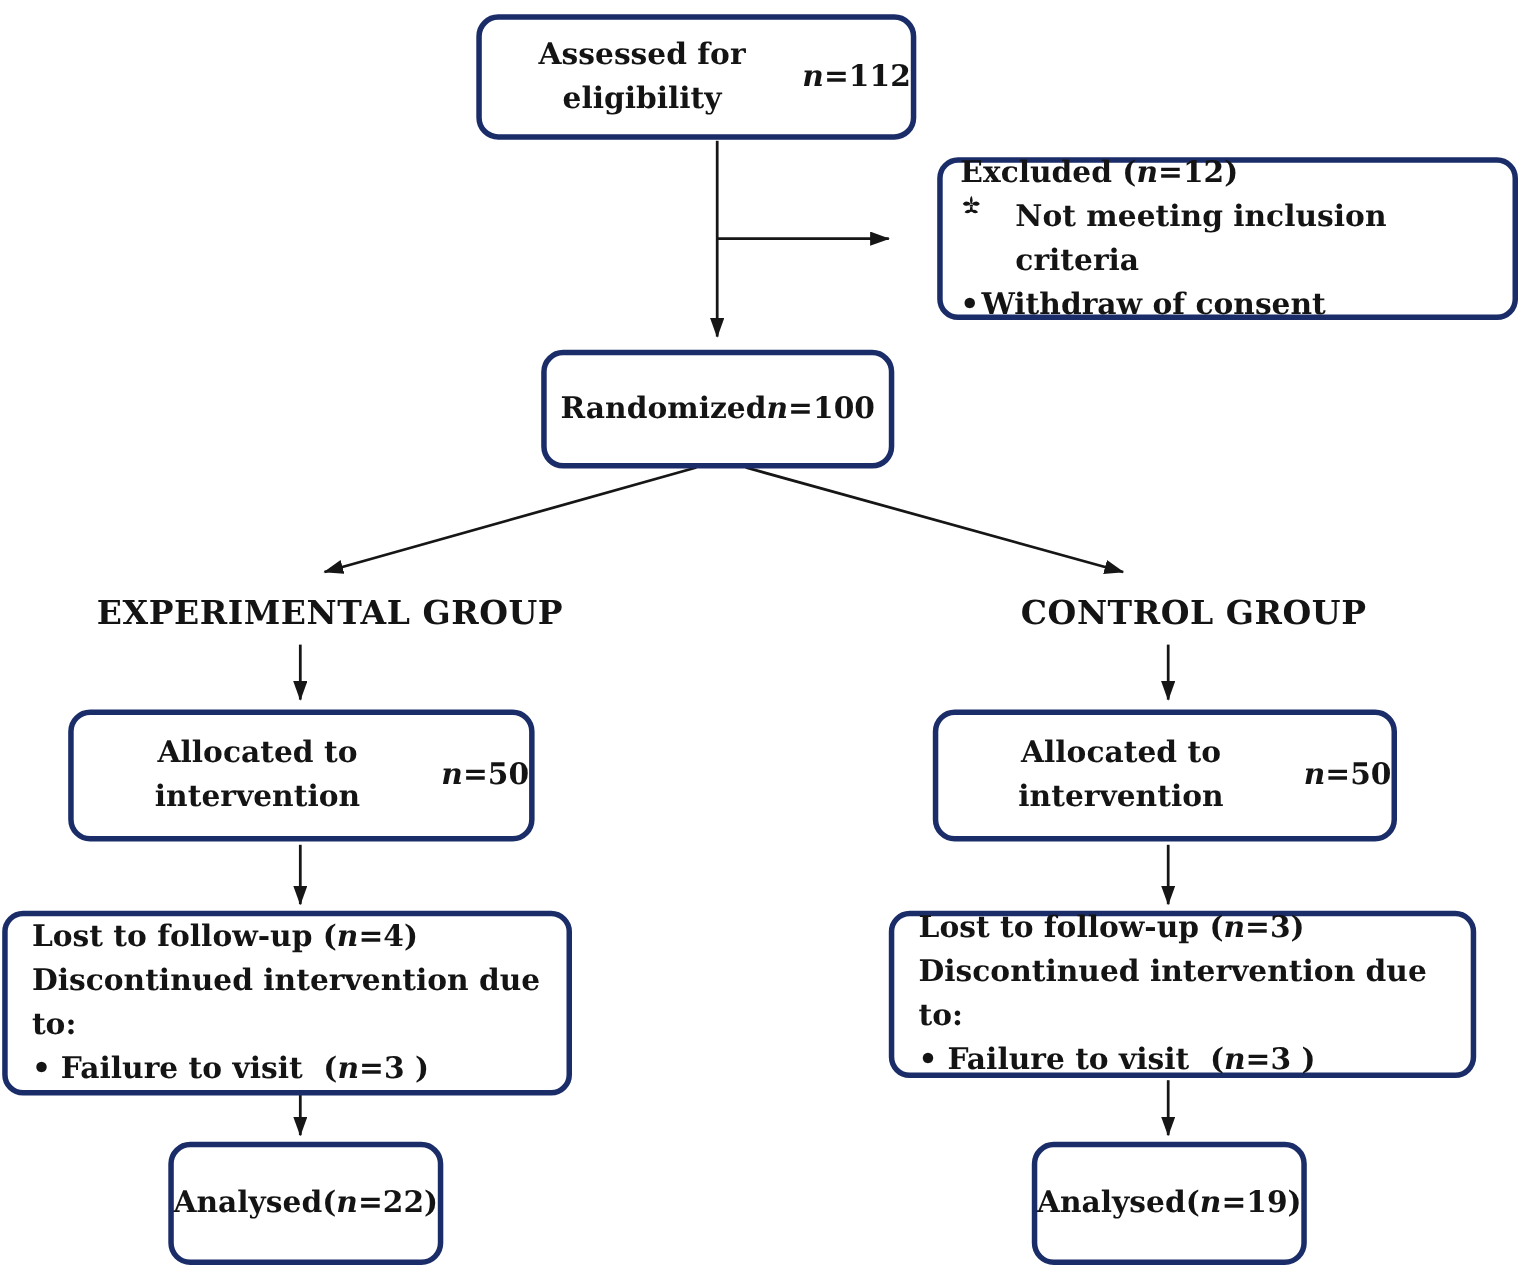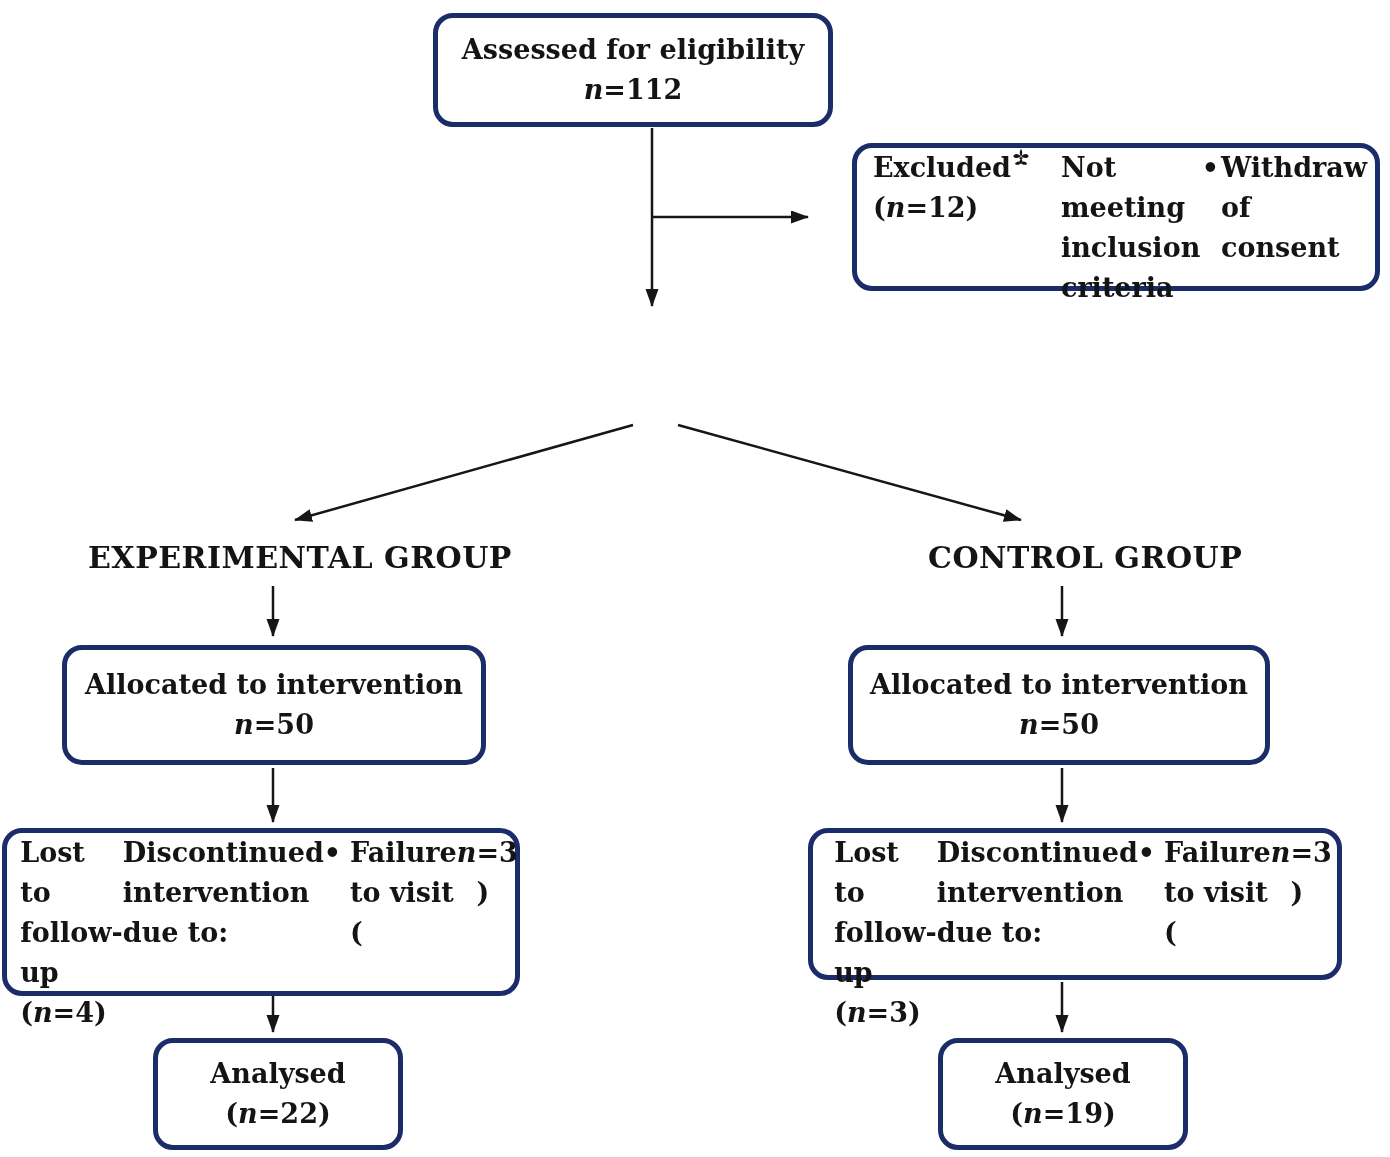--- a/index.html
+++ b/index.html
@@ -15,29 +15,31 @@
   }
   .box {
     position: absolute;
     box-sizing: border-box;
     border: 5px solid #1b2d68;
     border-radius: 20px;
     background: #ffffff;
   }
   .center {
     display: flex;
-    flex-direction: column;
+    flex-direction: row;
     justify-content: center;
     align-items: center;
     text-align: center;
   }
   .leftalign {
     display: flex;
+    flex-direction: column;
     justify-content: center;
     text-align: left;
+    border-radius: 19px;
   }
   .t { font-size: 27px; line-height: 40px; white-space: pre-wrap; }
   .t i { font-style: italic; }
   .row { display: flex; align-items: flex-start; }
   .grp-label {
     position: absolute;
     font-size: 30px;
     letter-spacing: 0.5px;
     white-space: nowrap;
   }
@@ -89,20 +91,24 @@
         </svg>
       </span>
       <span>Not meeting inclusion criteria</span>
     </div>
     <div class="t row">
       <span class="dot-tight">•</span>
       <span>Withdraw of consent</span>
     </div>
   </div>
 
+  <div class="box center" style="left:492px; top:318px; width:321px; height:108px;">
+    <div class="t">Randomized</div>
+    <div class="t"><i>n</i><span>=100</span></div>
+  </div>
 
   <div class="grp-label" style="left:88px; top:540px; width:372px;">EXPERIMENTAL GROUP</div>
   <div class="grp-label" style="left:928px; top:540px; width:282px;">CONTROL GROUP</div>
 
   <div class="box center" style="left:62px; top:645px; width:424px; height:120px;">
     <div class="t">Allocated to intervention</div>
     <div class="t"><i>n</i><span>=50</span></div>
   </div>
 
   <div class="box center" style="left:848px; top:645px; width:422px; height:120px;">

